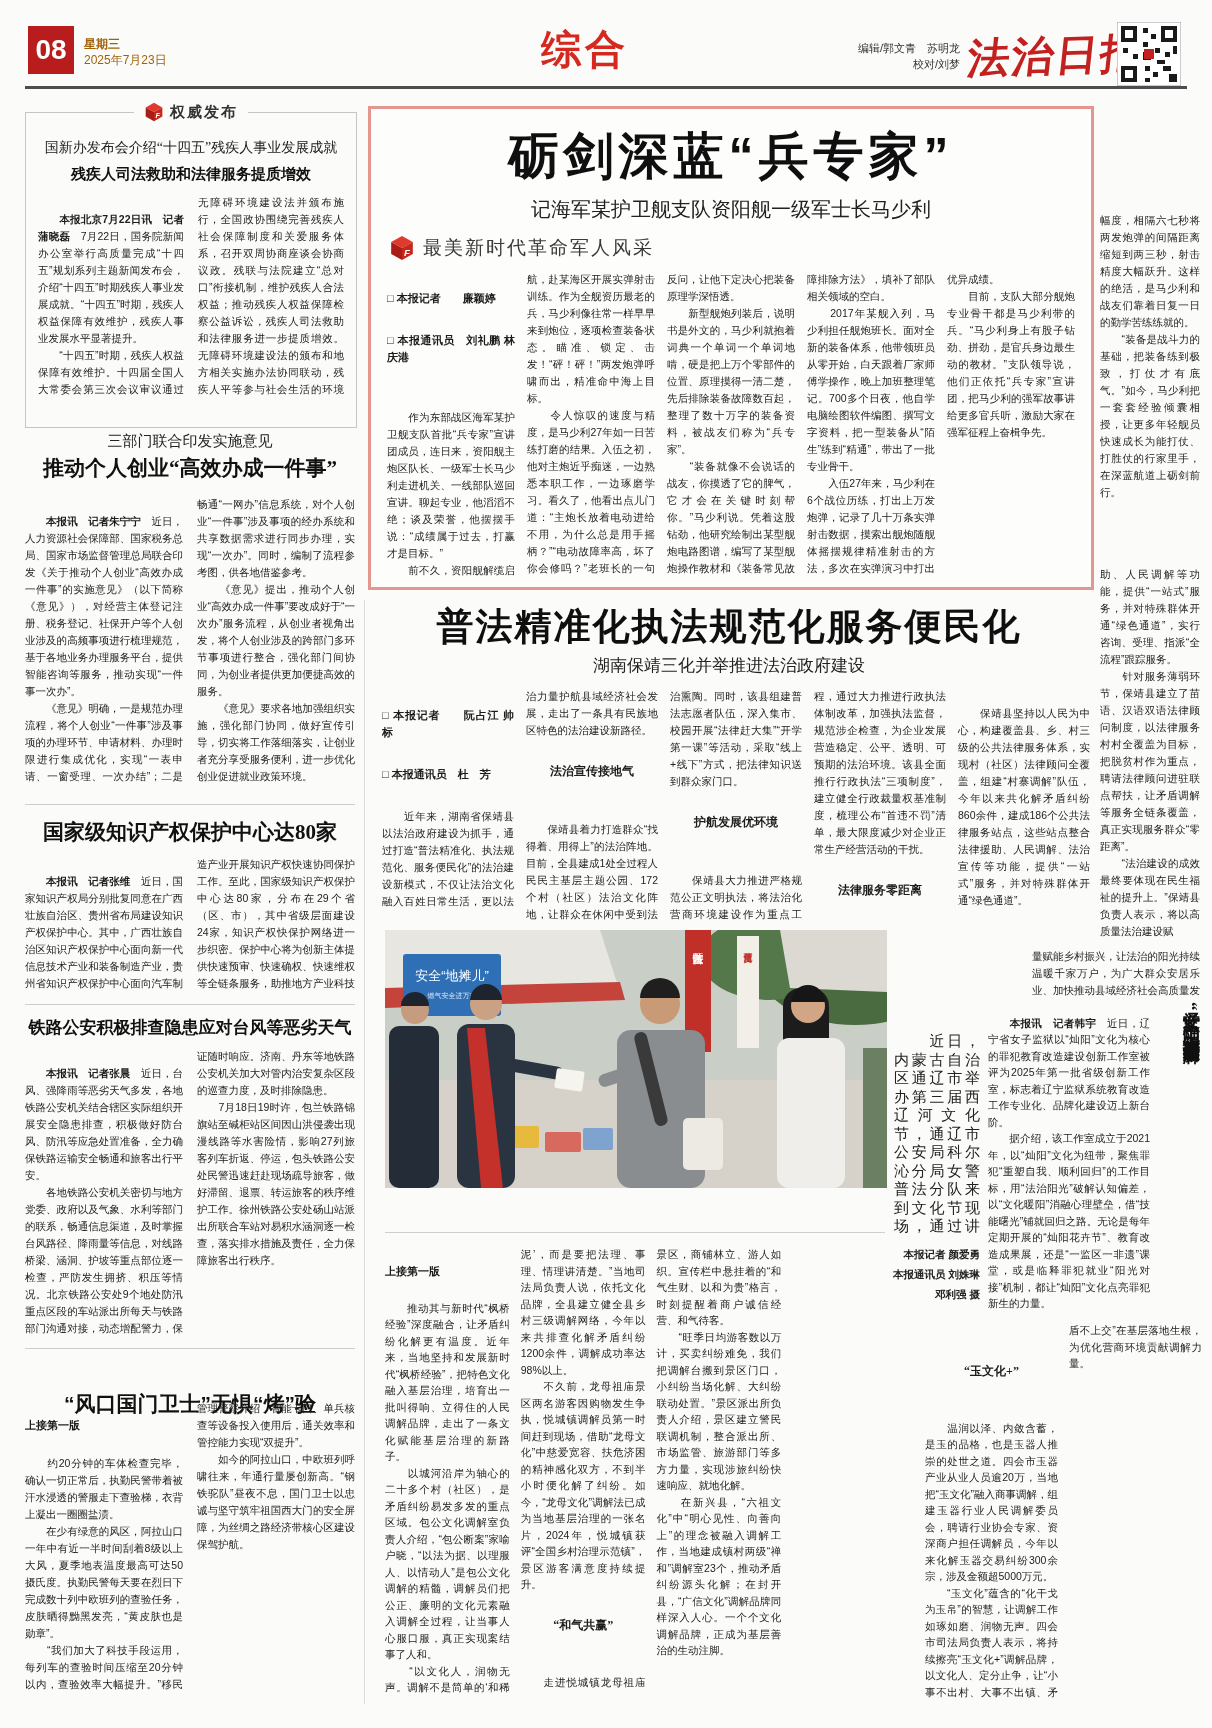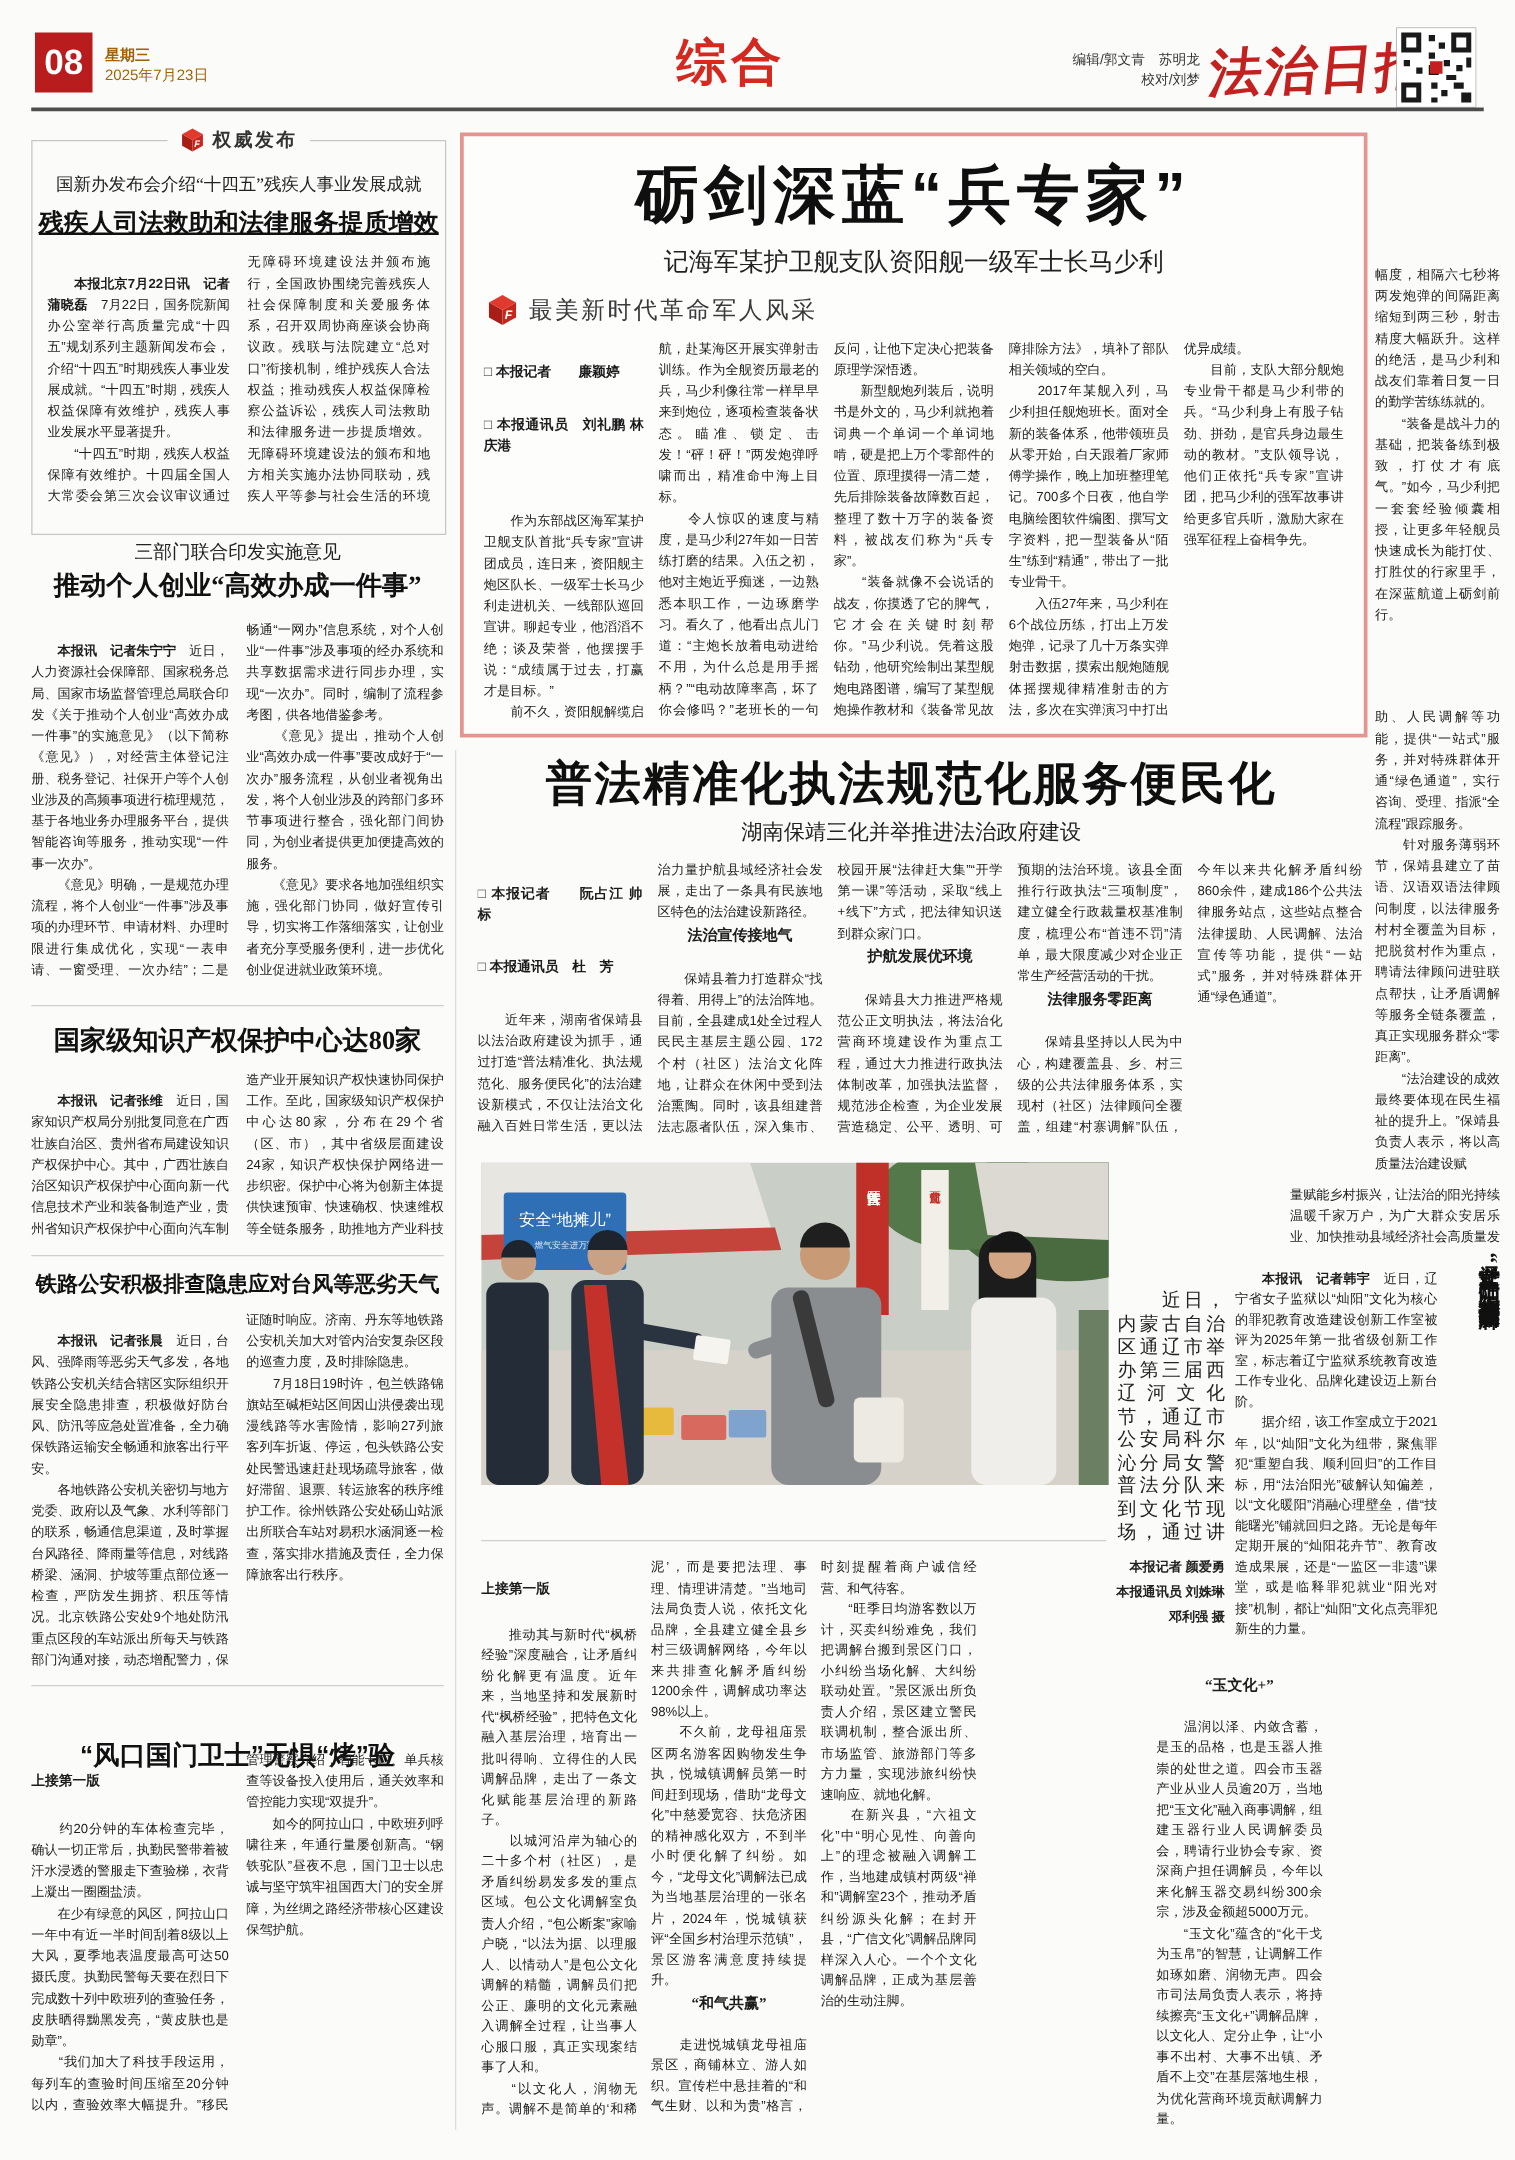--- a/index.html
+++ b/index.html
@@ -11,21 +11,21 @@
   .bodytext{font-size:10.5px;line-height:17px;text-align:justify;white-space:pre-line;
             color:#1c1c1c;overflow:hidden;column-fill:auto;}
   .cols2{column-count:2;column-gap:14px;}
   .cols4{column-count:4;column-gap:11px;}
   .cols5{column-count:5;column-gap:12px;}
   .lead{font-weight:bold;}
   .kicker{font-size:14px;color:#222;}
   .hl{font-weight:bold;color:#111;}
   .divider{background:#cfcfcf;height:1px;}
   .byline{font-size:11px;font-weight:bold;margin:2px 0 6px 0;white-space:normal;}
-  .subhead{font-weight:bold;text-align:center;font-size:12px;margin:1px 0;
+  .subhead{font-weight:bold;text-align:center;font-size:12px;margin:24px 0;
            font-family:"Liberation Serif","DejaVu Serif",serif;}
   .tagchip{display:inline-flex;align-items:center;gap:6px;background:#fbfbf9;padding:0 10px;}
   .vertical-hl{writing-mode:vertical-rl;font-weight:900;font-size:17px;line-height:1.25;
                font-family:"Liberation Serif","DejaVu Serif",serif;color:#111;letter-spacing:1px;}
 </style>
 </head>
 <body>
 
 <div class="abs" style="left:28px;top:26px;width:46px;height:48px;background:#b91c1c;color:#fff;
             font-weight:900;font-size:28px;display:flex;align-items:center;justify-content:center;">08</div>
@@ -72,21 +72,21 @@
   <div class="abs tagchip" style="left:50%;top:-11px;transform:translateX(-50%);">
     <svg width="20" height="20" viewBox="0 0 24 24">
       <polygon points="12,1 22,6.5 12,12 2,6.5" fill="#e03a2f"></polygon>
       <polygon points="2,6.5 12,12 12,23 2,17.5" fill="#a81e16"></polygon>
       <polygon points="22,6.5 12,12 12,23 22,17.5" fill="#c5271d"></polygon>
       <text x="16.5" y="19" font-size="9" fill="#fff" font-weight="bold" font-style="italic" text-anchor="middle">F</text>
     </svg>
     <span style="font-size:15px;font-weight:bold;color:#333;letter-spacing:2px;">权威发布</span>
   </div>
   <div class="ctr serif kicker" style="margin-top:26px;">国新办发布会介绍“十四五”残疾人事业发展成就</div>
-  <div class="ctr serif hl" style="font-size:20px;margin-top:8px;text-decoration:underline;">残疾人司法救助和法律服务提质增效</div>
+  <div class="ctr serif hl" style="font-size:15px;margin-top:8px;">残疾人司法救助和法律服务提质增效</div>
   <div class="bodytext cols2" style="margin:10px 12px 0 12px;height:204px;">
     <b class="lead">　　本报北京7月22日讯　记者蒲晓磊　</b><span>7月22日，国务院新闻办公室举行高质量完成“十四五”规划系列主题新闻发布会，介绍“十四五”时期残疾人事业发展成就。“十四五”时期，残疾人权益保障有效维护，残疾人事业发展水平显著提升。
 　　“十四五”时期，残疾人权益保障有效维护。十四届全国人大常委会第三次会议审议通过无障碍环境建设法并颁布施行，全国政协围绕完善残疾人社会保障制度和关爱服务体系，召开双周协商座谈会协商议政。残联与法院建立“总对口”衔接机制，维护残疾人合法权益；推动残疾人权益保障检察公益诉讼，残疾人司法救助和法律服务进一步提质增效。无障碍环境建设法的颁布和地方相关实施办法协同联动，残疾人平等参与社会生活的环境持续改善，残疾人获得感、幸福感、安全感明显增强，出门和社会参与的能力、便利度明显提高。</span>
   </div>
 </div>
 
 <div class="abs ctr serif kicker" style="left:25px;top:432px;width:330px;font-size:15px;">三部门联合印发实施意见</div>
 <div class="abs ctr serif hl" style="left:25px;top:454px;width:330px;font-size:21px;">推动个人创业“高效办成一件事”</div>
 <div class="abs bodytext cols2" style="left:25px;top:496px;width:330px;height:300px;">
   <b class="lead">　　本报讯　记者朱宁宁　</b><span>近日，人力资源社会保障部、国家税务总局、国家市场监督管理总局联合印发《关于推动个人创业“高效办成一件事”的实施意见》（以下简称《意见》），对经营主体登记注册、税务登记、社保开户等个人创业涉及的高频事项进行梳理规范，基于各地业务办理服务平台，提供智能咨询等服务，推动实现“一件事一次办”。

